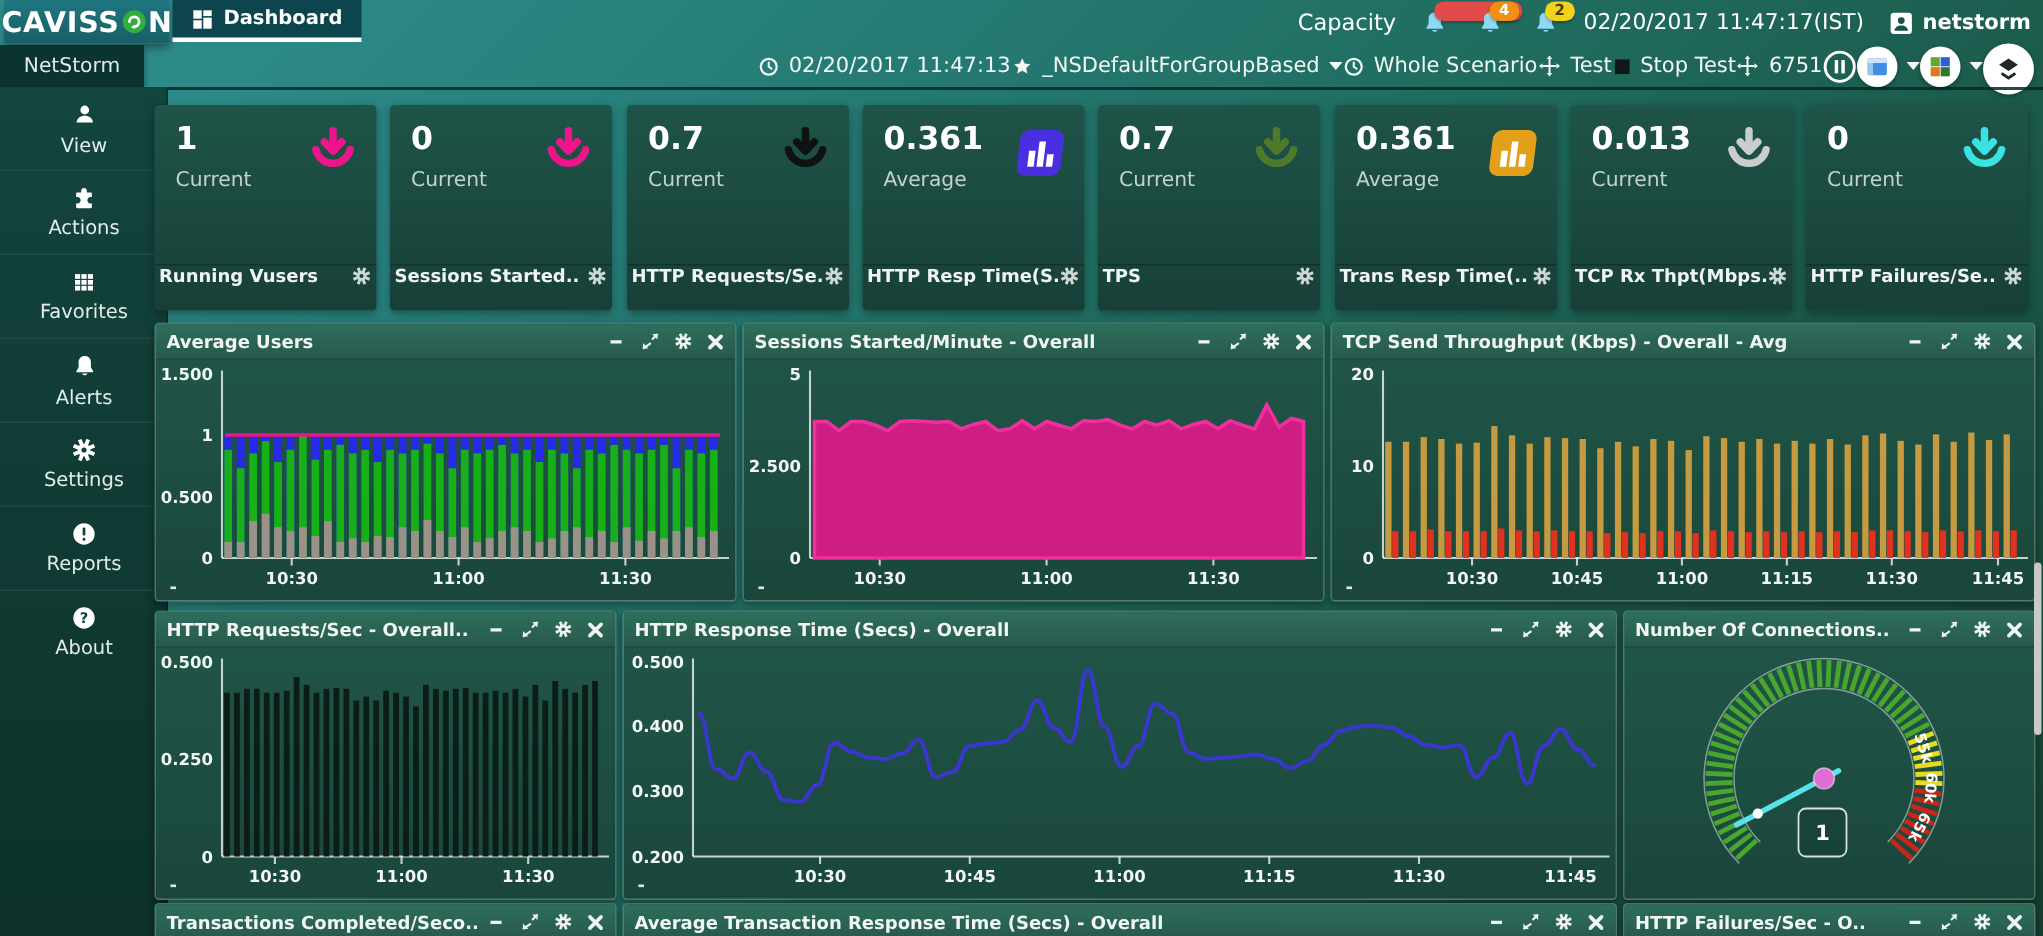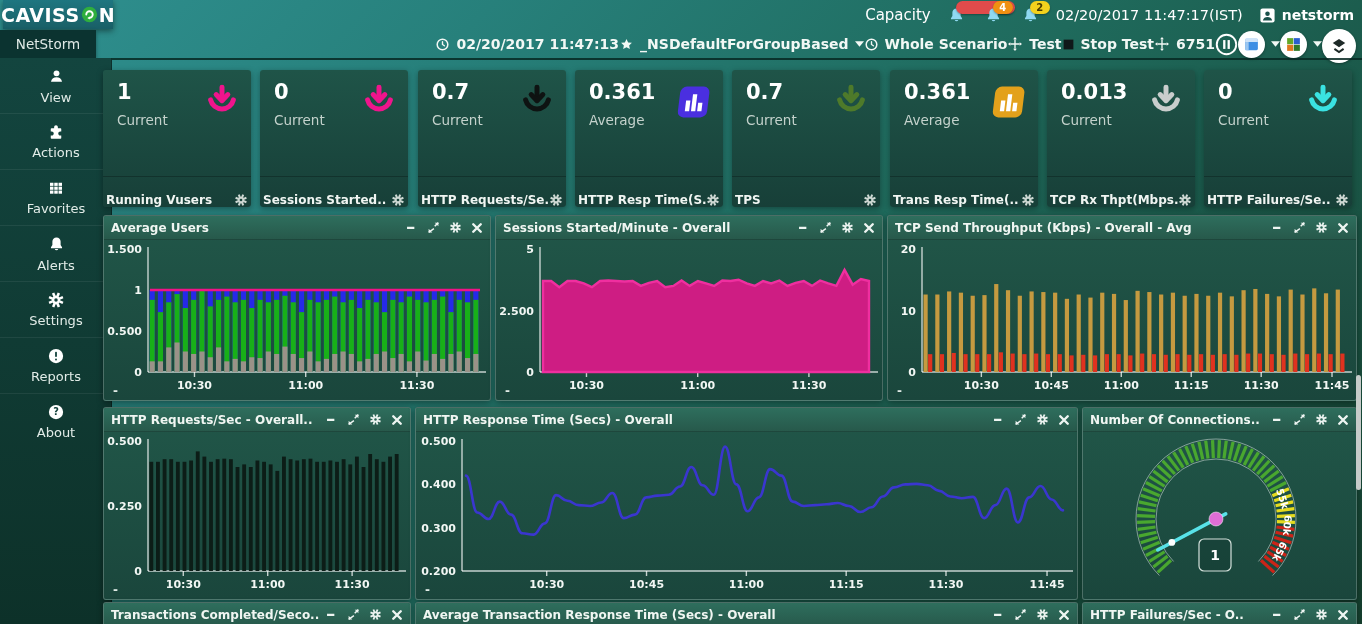--- a/index.html
+++ b/index.html
@@ -16,38 +16,38 @@
   .cap{font-size:15px;}
   .bells{display:flex;align-items:center;gap:18px;}
   .bell{position:relative;cursor:pointer;}
   .badge{position:absolute;top:-5px;left:9px;min-width:12px;padding:1px 4px;border-radius:8px;
          font-size:10px;font-weight:bold;text-align:center;box-shadow:0 1px 2px rgba(0,0,0,.3);}
   .hdr-dt{font-size:14.5px;}
   .userchip{display:flex;align-items:center;gap:6px;font-size:14px;font-weight:bold;cursor:pointer;}
   .prodtab{position:absolute;left:0;top:30px;width:96px;height:28px;background:#0b3330;color:#dfe9e6;
          font-size:13.5px;display:flex;align-items:center;justify-content:center;box-shadow:0 2px 4px rgba(0,0,0,.4);}
   .toolbar{position:absolute;left:96px;right:0;top:30px;height:28px;display:flex;justify-content:flex-end;
-         align-items:center;gap:0;padding-right:6px;color:#f2f8f5;font-size:14px;font-weight:700;}
+         align-items:center;gap:0;padding-right:6px;color:#f2f8f5;font-size:14px;font-weight:400;}
   .tb-item{display:inline-flex;align-items:center;gap:6px;white-space:nowrap;}
   .circle-btn{width:27px;height:27px;border-radius:50%;background:#fff;display:flex;align-items:center;
          justify-content:center;box-shadow:0 1px 3px rgba(0,0,0,.35);cursor:pointer;}
   .circle-big{width:34px;height:34px;margin-top:3px;}
   .sep-line{position:absolute;left:0;top:58px;width:100%;height:2px;background:rgba(6,40,34,.85);}
   .sidebar{position:absolute;left:0;top:58px;width:112px;bottom:0;background:linear-gradient(180deg,#13453f,#0d3129);
          box-shadow:inset -1px 0 0 rgba(0,0,0,.3);}
   .side-item{height:55px;border-top:1px solid rgba(255,255,255,.07);display:flex;flex-direction:column;
          align-items:center;justify-content:center;gap:4px;color:#e2ece8;font-size:13px;cursor:pointer;}
   .side-item:first-child{border-top:none;}
   .kpi{position:absolute;height:137px;background:linear-gradient(180deg,#1f5448,#173f38);border-radius:3px;
          box-shadow:0 2px 6px rgba(0,0,0,.35);}
   .kpi-val{position:absolute;left:14px;top:10px;color:#fff;font-size:21px;font-weight:bold;}
   .kpi-stat{position:absolute;left:14px;top:42px;color:#c4d2cc;font-size:13.5px;}
   .kpi-ic{position:absolute;right:10px;top:12px;}
   .kpi-foot{position:absolute;left:0;right:0;bottom:0;height:30px;border-top:1px solid rgba(0,0,0,.25);
-         display:flex;align-items:flex-end;justify-content:space-between;padding:0 3px;}
+         display:flex;align-items:flex-start;justify-content:space-between;padding:0 3px;}
   .kpi-title{color:#f0f5f2;font-size:12px;font-weight:bold;white-space:nowrap;overflow:hidden;}
   .kpi-gear{cursor:pointer;display:flex;}
   .panel{position:absolute;background:linear-gradient(180deg,#215749,#1a463c);border:1px solid rgba(255,255,255,.22);
          border-radius:3px;box-shadow:0 2px 6px rgba(0,0,0,.4);overflow:hidden;}
   .panel-hd{height:23px;background:linear-gradient(#2e6e5d,#27594b);border-bottom:1px solid rgba(0,0,0,.35);
          display:flex;align-items:center;justify-content:space-between;padding:0 7px;}
   .panel-title{color:#f0f6f2;font-size:12px;font-weight:bold;white-space:nowrap;overflow:hidden;}
   .panel-ctrls{display:flex;align-items:center;gap:9px;}
   .pctrl{cursor:pointer;display:flex;align-items:center;}
   .panel-body{position:absolute;left:0;right:0;top:23px;bottom:0;}
@@ -63,20 +63,31 @@
     <div class="logo">
       <span>CAVISS</span>
         <span class="logo-o">
           <svg viewBox="0 0 20 20" width="17" height="17">
             <circle cx="10" cy="10" r="9" fill="#2fae3e"></circle>
             <path d="M6.2 10a3.8 3.8 0 1 1 3.8 3.8" fill="none" stroke="#fff" stroke-width="2.2" stroke-linecap="round"></path>
             <path d="M10.4 15.9l-3-1.7 2.9-1.7z" fill="#fff"></path>
           </svg>
         </span>
         <span>N</span>
+    </div>
+    <div class="dash-tab">
+      <span id="dashGridIc">
+          <svg viewBox="0 0 16 16" width="14" height="14">
+            <rect x="1" y="1" width="6.4" height="6.4" fill="#fff"></rect>
+            <rect x="8.6" y="1" width="6.4" height="4.4" fill="#fff"></rect>
+            <rect x="1" y="8.6" width="6.4" height="6.4" fill="#fff"></rect>
+            <rect x="8.6" y="6.6" width="6.4" height="8.4" fill="#fff"></rect>
+          </svg>
+        </span>
+      <span>Dashboard</span>
     </div>
     <div class="top-right">
       <span class="cap">Capacity</span>
       <div class="bells" id="bells">
           <div class="bell">
             <svg viewBox="0 0 24 24" width="19" height="19">
               <path d="M12 3c-3.1 0-5.2 2.3-5.2 5.3v4.4L5 15.6v1h14v-1l-1.8-2.9V8.3C17.2 5.3 15.1 3 12 3z" fill="#8fd9f2"></path>
               <path d="M9.8 17.6a2.3 2.3 0 0 0 4.4 0z" fill="#8fd9f2"></path>
             </svg>
             <span class="badge" style="background: rgb(225, 75, 75); color: rgb(255, 255, 255); padding-left: 41px;">26</span>

